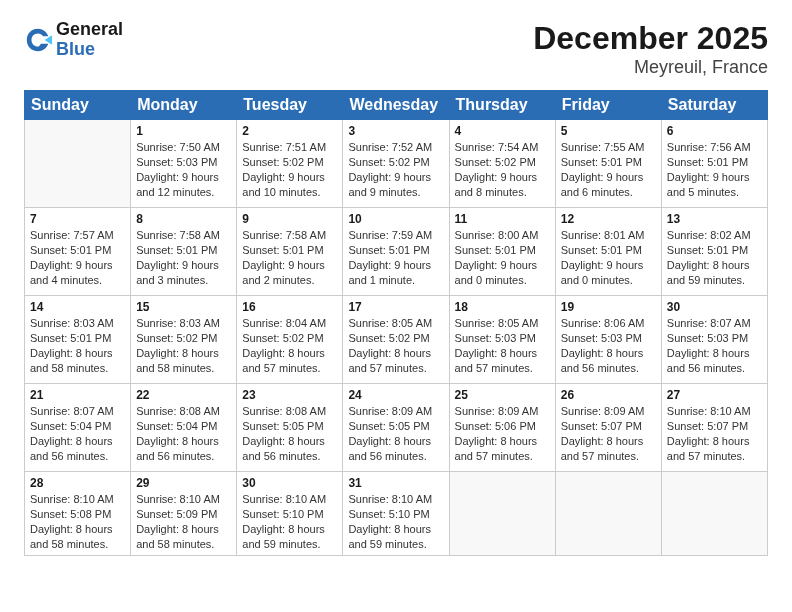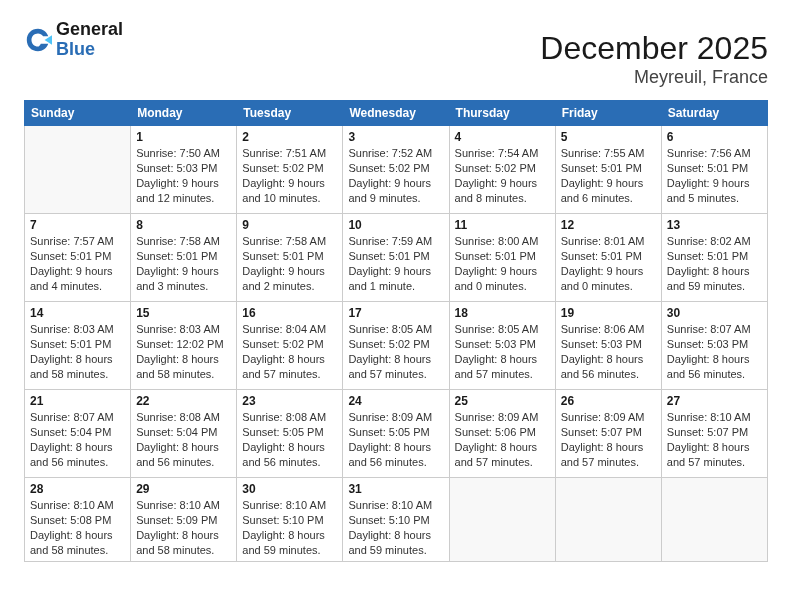--- a/index.html
+++ b/index.html
@@ -37,37 +37,36 @@
     .logo-icon {
       width: 28px;
       height: 28px;
       margin-right: 4px;
     }
     .title-block {
       text-align: right;
     }
     .month-title {
       font-size: 32px;
-      font-weight: normal;
+      font-weight: bold;
       color: #1a1a1a;
-      margin-top: 10px;
     }
     .location {
       font-size: 18px;
       color: #444;
     }
     .calendar {
       width: 100%;
       border-collapse: collapse;
       border: 1px solid #ccc;
     }
     .calendar th {
       background: #2a6db5;
       color: #fff;
-      font-size: 12px;
+      font-size: 16px;
       font-weight: bold;
       text-align: left;
       padding: 5px 6px;
       border: 1px solid #2a6db5;
     }
     .calendar td {
       border: 1px solid #ccc;
       vertical-align: top;
       padding: 4px 5px;
       width: calc(100% / 7);
@@ -228,21 +227,21 @@
           <td>
             <span class="day-num">14</span>
             <div class="cell-info">Sunrise: 8:03 AM
 Sunset: 5:01 PM
 Daylight: 8 hours
 and 58 minutes.</div>
           </td>
           <td>
             <span class="day-num">15</span>
             <div class="cell-info">Sunrise: 8:03 AM
-Sunset: 12:02 PM
+Sunset: 5:02 PM
 Daylight: 8 hours
 and 58 minutes.</div>
           </td>
           <td>
             <span class="day-num">16</span>
             <div class="cell-info">Sunrise: 8:04 AM
 Sunset: 5:02 PM
 Daylight: 8 hours
 and 57 minutes.</div>
           </td>

